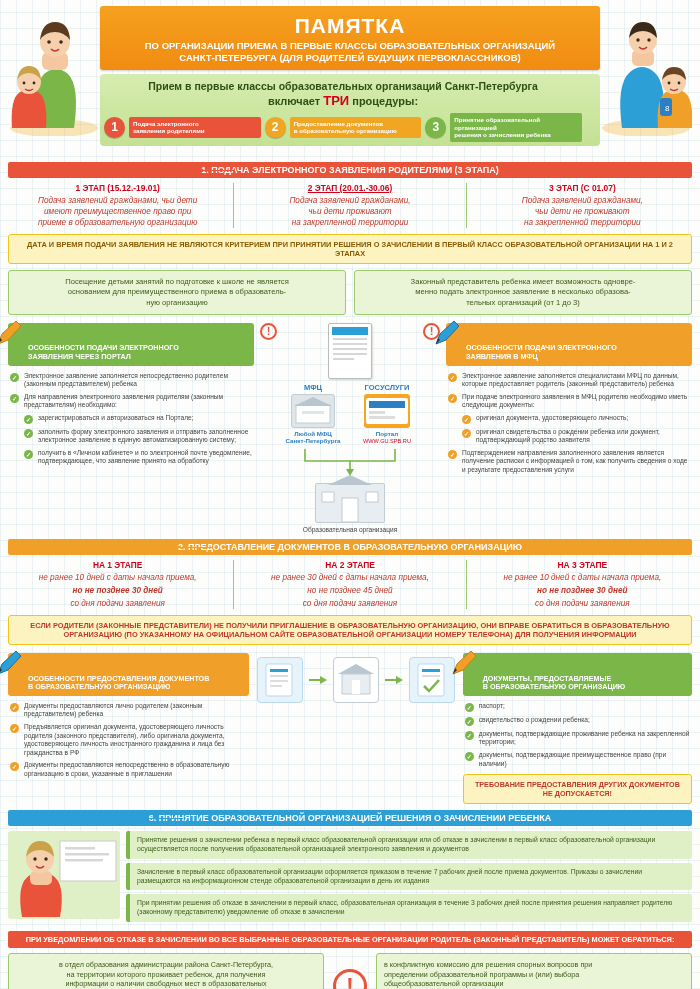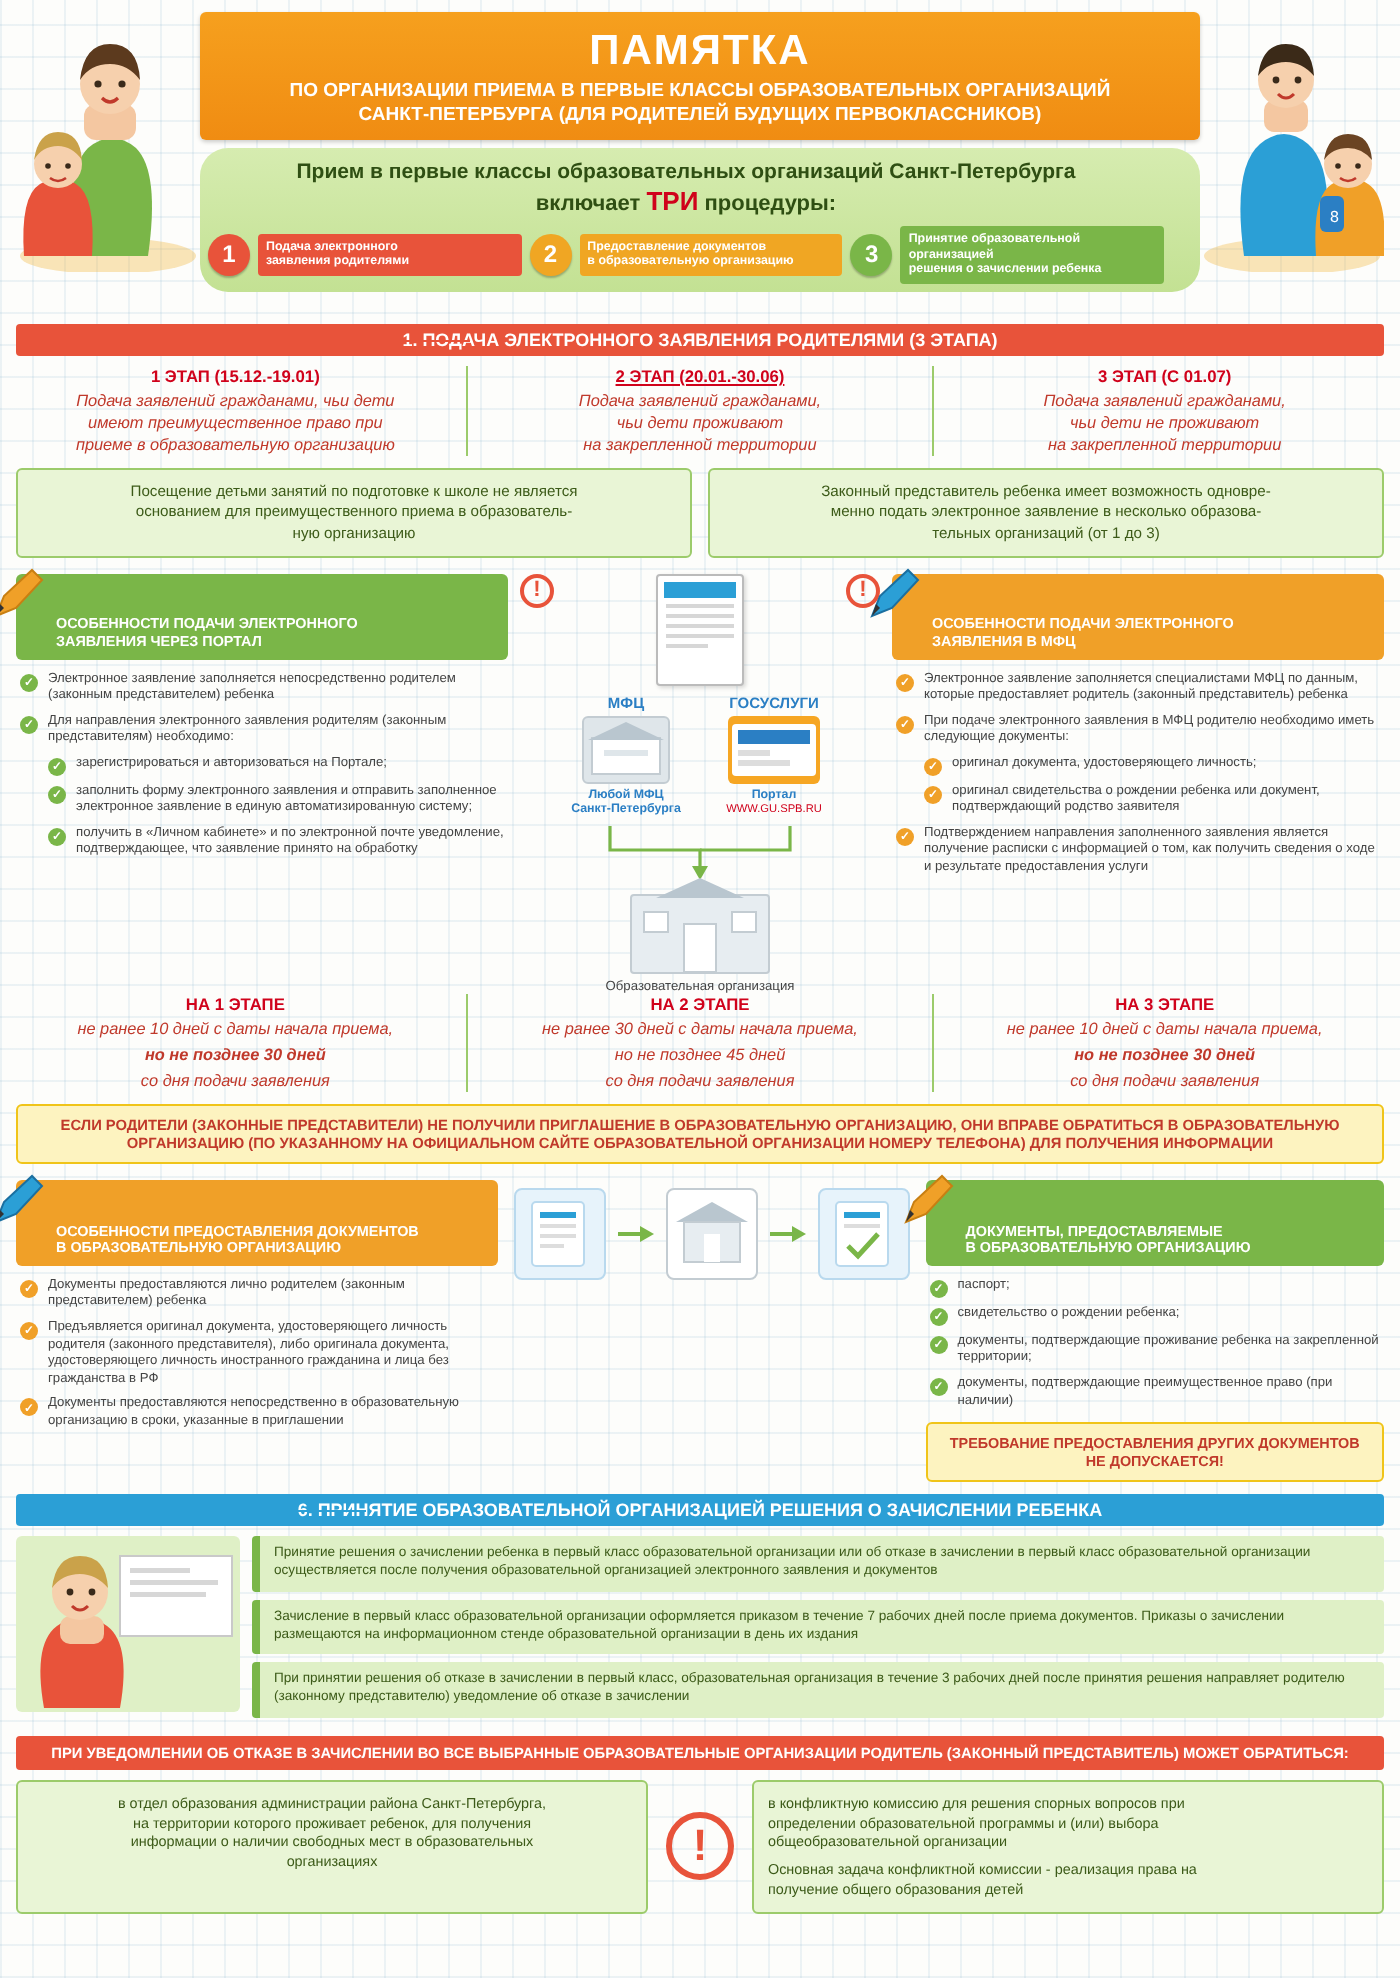--- a/index.html
+++ b/index.html
@@ -44,21 +44,21 @@
   .kids-left, .kids-right {
     position:absolute; top:2px; width:92px; height:128px;
   }
   .kids-left{ left:0; } .kids-right{ right:0; }
 
   
   .intro {
     margin:4px 92px 16px 92px;
     background:#cfe8a8;
     background:linear-gradient(#d6ecb0,#c3e193);
-    border-radius:14px;
+    border-radius:4px;
     text-align:center;
     padding:6px 18px 4px 4px;
   }
   .intro .t1 { font-size:10.5px; font-weight:bold; color:#2f4f13; }
   .intro .t2 { font-size:11px; font-weight:bold; color:#2f4f13; margin-top:1px;}
   .intro .t2 .red { color:#d0021b; font-size:13px; }
 
   .steps { display:flex; gap:4px; margin-top:5px; }
   .step { flex:1; display:flex; align-items:center; gap:4px; }
   .circle {
@@ -297,20 +297,21 @@
     </div>
     <div class="vline"></div>
     <div class="stage">
       <div class="sh">3 ЭТАП (С 01.07)</div>
       <div class="sb" style="white-space:pre-line">Подача заявлений гражданами,
 чьи дети не проживают
 на закрепленной территории</div>
     </div>
   </div>
 
+  <div class="note-yellow">ДАТА И ВРЕМЯ ПОДАЧИ ЗАЯВЛЕНИЯ НЕ ЯВЛЯЮТСЯ КРИТЕРИЕМ ПРИ ПРИНЯТИИ РЕШЕНИЯ О ЗАЧИСЛЕНИИ В ПЕРВЫЙ КЛАСС ОБРАЗОВАТЕЛЬНОЙ ОРГАНИЗАЦИИ НА 1 И 2 ЭТАПАХ</div>
 
   <div class="two-col">
     <div class="panel-green" style="white-space:pre-line">Посещение детьми занятий по подготовке к школе не является
 основанием для преимущественного приема в образователь-
 ную организацию</div>
     <div class="panel-green" style="white-space:pre-line">Законный представитель ребенка имеет возможность одновре-
 менно подать электронное заявление в несколько образова-
 тельных организаций (от 1 до 3)</div>
   </div>
 
@@ -434,20 +435,21 @@
               <div class="btxt">оригинал свидетельства о рождении ребенка или документ, подтверждающий родство заявителя</div>
             </div>
         <div class="bullet">
               <div class="chk chk-orange">✓</div>
               <div class="btxt">Подтверждением направления заполненного заявления является получение расписки с информацией о том, как получить сведения о ходе и результате предоставления услуги</div>
             </div>
       </div>
     </div>
   </div>
 
+  <div class="secbar sec-orange">2. ПРЕДОСТАВЛЕНИЕ ДОКУМЕНТОВ В ОБРАЗОВАТЕЛЬНУЮ ОРГАНИЗАЦИЮ</div>
 
   <div class="stages">
     <div class="stage">
       <div class="sh">НА 1 ЭТАПЕ</div>
       <div class="sb">не ранее 10 дней с даты начала приема,</div>
       <div class="sb" style="font-weight:bold">но не позднее 30 дней</div>
       <div class="sb">со дня подачи заявления</div>
     </div>
     <div class="vline"></div>
     <div class="stage">

